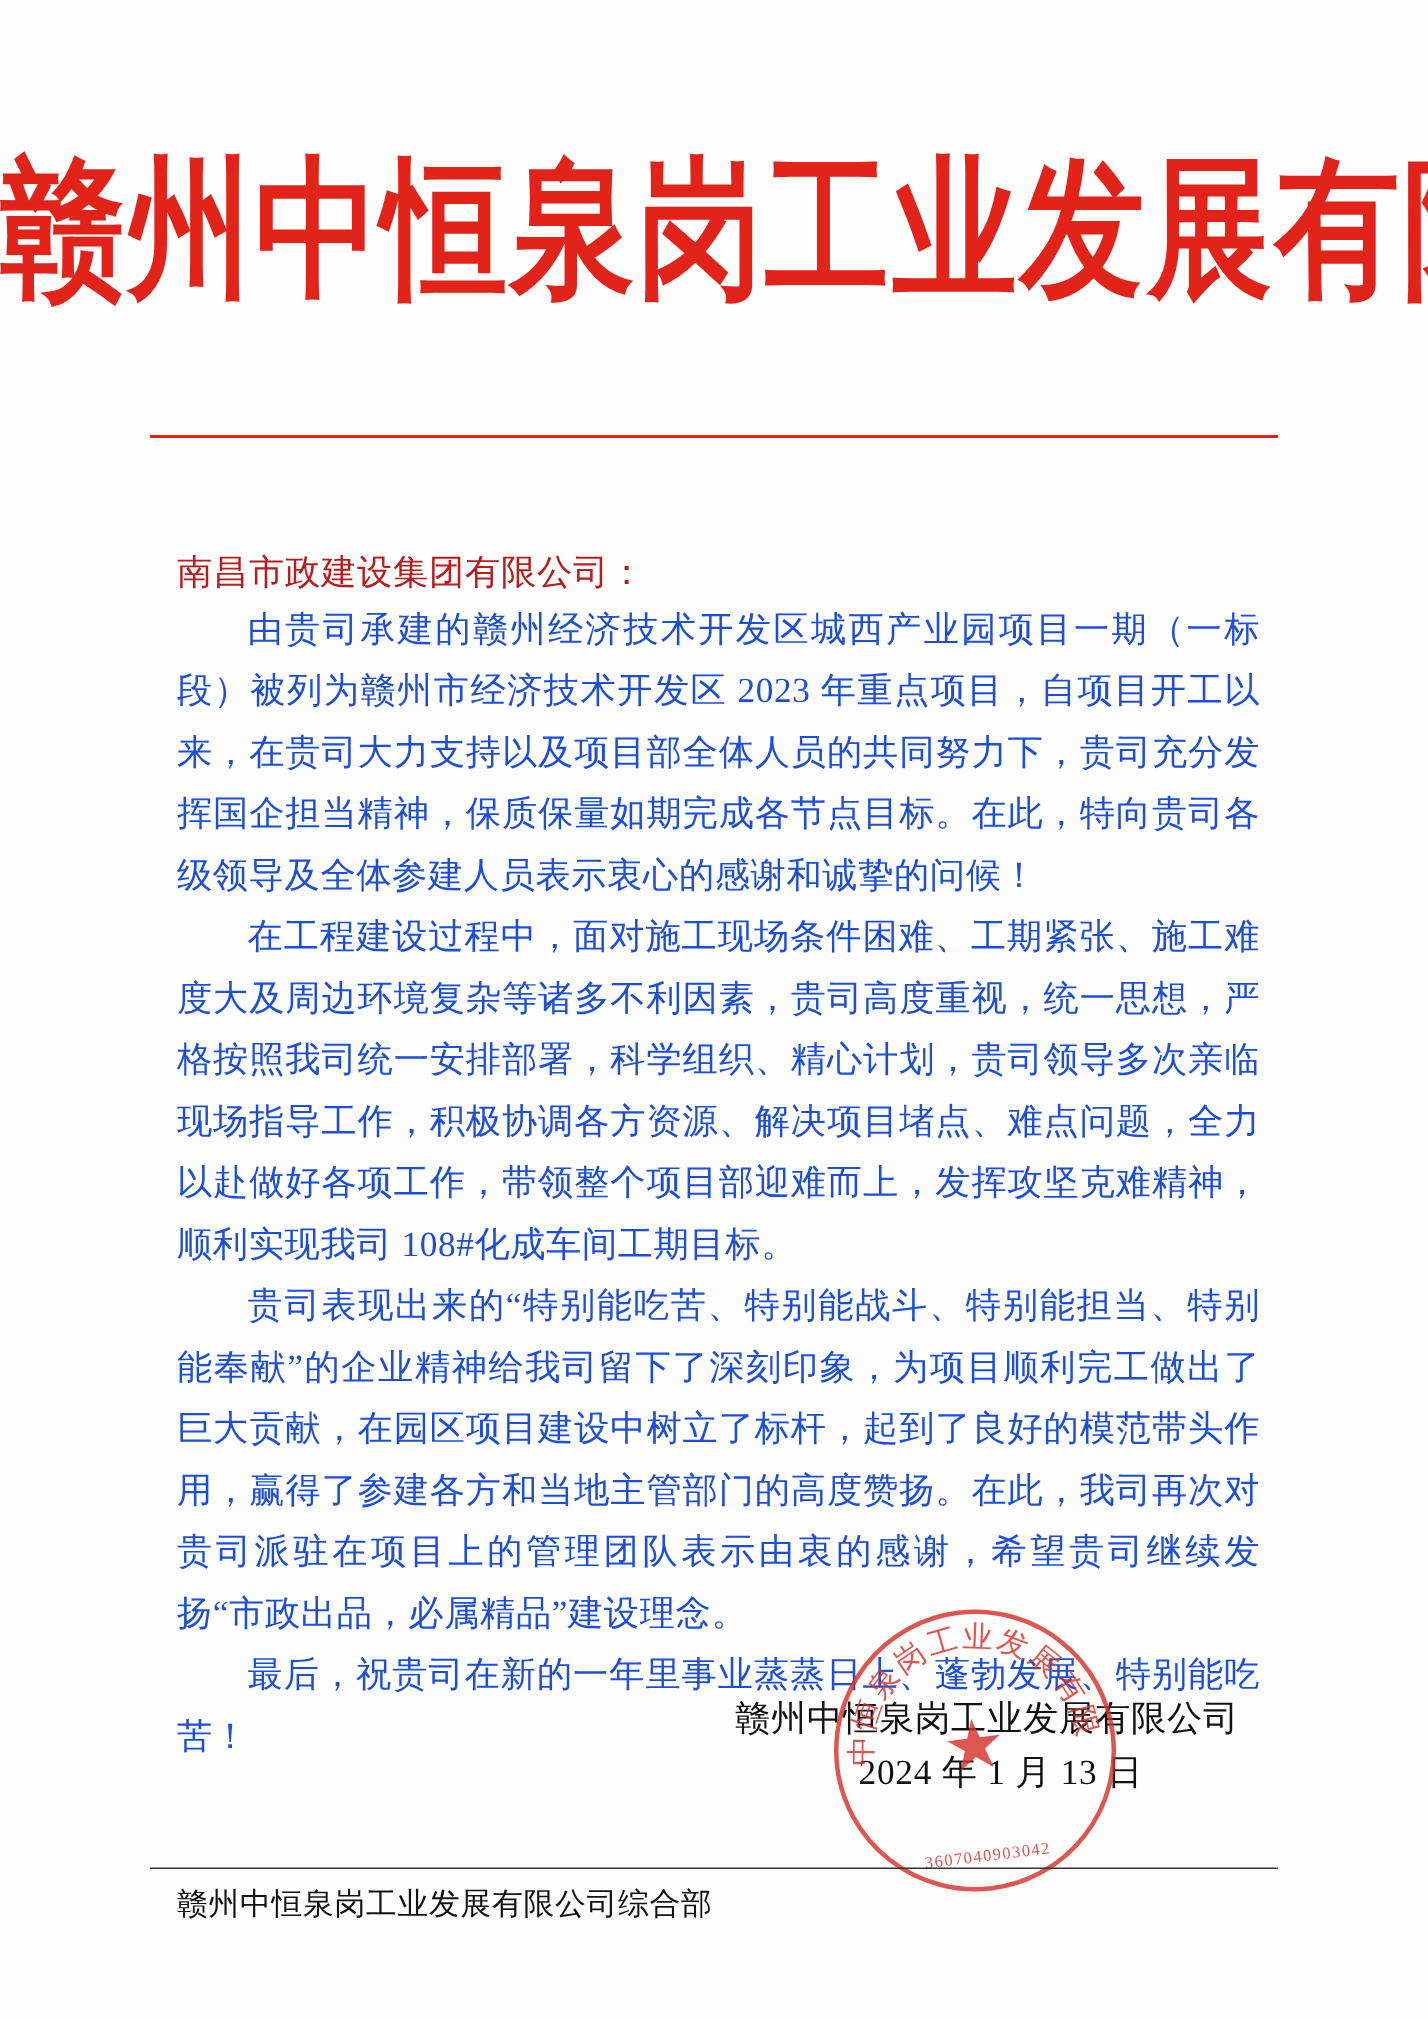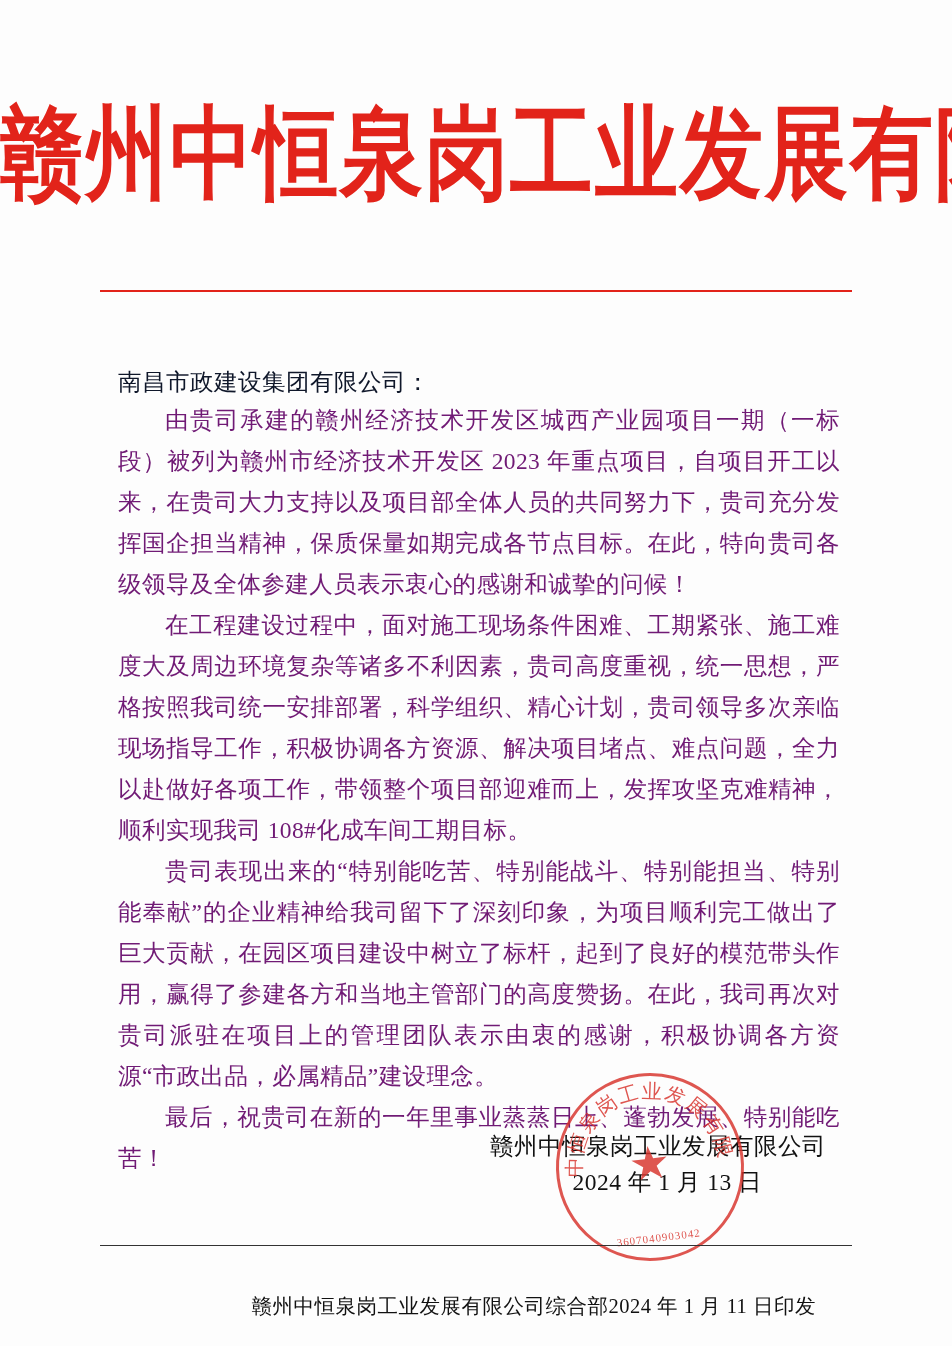--- a/index.html
+++ b/index.html
@@ -67,28 +67,28 @@
   
   .body-wrap {
     position: absolute;
     left: 118px;
     top: 364px;
     width: 722px;
   }
   .salutation {
     font-size: 23.5px;
     line-height: 1.55;
-    color: #0f172a;
+    color: #b91c1c;
     letter-spacing: 0.5px;
   }
   p.para {
     margin: 0;
     font-size: 23.5px;
     line-height: 41px;
-    color: #701a75;
+    color: #1d4ed8;
     text-align: justify;
     text-justify: inter-ideograph;
     text-indent: 47px;
     letter-spacing: 0.4px;
   }
   
   .sign-block {
     position: absolute;
     left: 118px;
     top: 1128px;
@@ -160,43 +160,42 @@
     background: #333;
   }
   .footer {
     position: absolute;
     left: 118px;
     top: 1255px;
     width: 722px;
     font-size: 20.5px;
     color: #111;
     display: flex;
-    justify-content: flex-end;
-    letter-spacing: 0.5px;
-    margin-top: 37px;
+    justify-content: space-between;
+    letter-spacing: 0.5px;
   }
   .footer-right { padding-right: 24px; }
 </style>
 </head>
 <body>
 
 <div class="page">
   <div class="sheet">
 
     <div class="letterhead">
       <div class="letterhead-title">赣州中恒泉岗工业发展有限公司</div>
     </div>
     <div class="rule-red"></div>
 
 
     <div class="body-wrap">
       <div class="salutation">南昌市政建设集团有限公司：</div>
       <p class="para">由贵司承建的赣州经济技术开发区城西产业园项目一期（一标段）被列为赣州市经济技术开发区 2023 年重点项目，自项目开工以来，在贵司大力支持以及项目部全体人员的共同努力下，贵司充分发挥国企担当精神，保质保量如期完成各节点目标。在此，特向贵司各级领导及全体参建人员表示衷心的感谢和诚挚的问候！</p>
       <p class="para">在工程建设过程中，面对施工现场条件困难、工期紧张、施工难度大及周边环境复杂等诸多不利因素，贵司高度重视，统一思想，严格按照我司统一安排部署，科学组织、精心计划，贵司领导多次亲临现场指导工作，积极协调各方资源、解决项目堵点、难点问题，全力以赴做好各项工作，带领整个项目部迎难而上，发挥攻坚克难精神，顺利实现我司 108#化成车间工期目标。</p>
-      <p class="para">贵司表现出来的“特别能吃苦、特别能战斗、特别能担当、特别能奉献”的企业精神给我司留下了深刻印象，为项目顺利完工做出了巨大贡献，在园区项目建设中树立了标杆，起到了良好的模范带头作用，赢得了参建各方和当地主管部门的高度赞扬。在此，我司再次对贵司派驻在项目上的管理团队表示由衷的感谢，积极协调各方资源“市政出品，必属精品”建设理念。</p>
+      <p class="para">贵司表现出来的“特别能吃苦、特别能战斗、特别能担当、特别能奉献”的企业精神给我司留下了深刻印象，为项目顺利完工做出了巨大贡献，在园区项目建设中树立了标杆，起到了良好的模范带头作用，赢得了参建各方和当地主管部门的高度赞扬。在此，我司再次对贵司派驻在项目上的管理团队表示由衷的感谢，希望贵司继续发扬“市政出品，必属精品”建设理念。</p>
       <p class="para">最后，祝贵司在新的一年里事业蒸蒸日上、蓬勃发展、特别能吃苦！</p>
     </div>
 
     <div class="sign-block">
       <div class="sign-company">赣州中恒泉岗工业发展有限公司</div>
       <div class="sign-date">2024 年 1 月 13 日</div>
     </div>
 
     <div class="seal">
       <div class="seal-arc-text">
@@ -209,17 +208,16 @@
           </text>
         </svg>
       </div>
       <div class="seal-inner-star">★</div>
       <div class="seal-code">3607040903042</div>
     </div>
 
     <div class="rule-footer"></div>
     <div class="footer">
       <div class="footer-left">赣州中恒泉岗工业发展有限公司综合部</div>
-      <div class="footer-right">2024 年 1 月 11 日印发</div>
     </div>
 
   </div>
 </div>
 
 </body></html>

